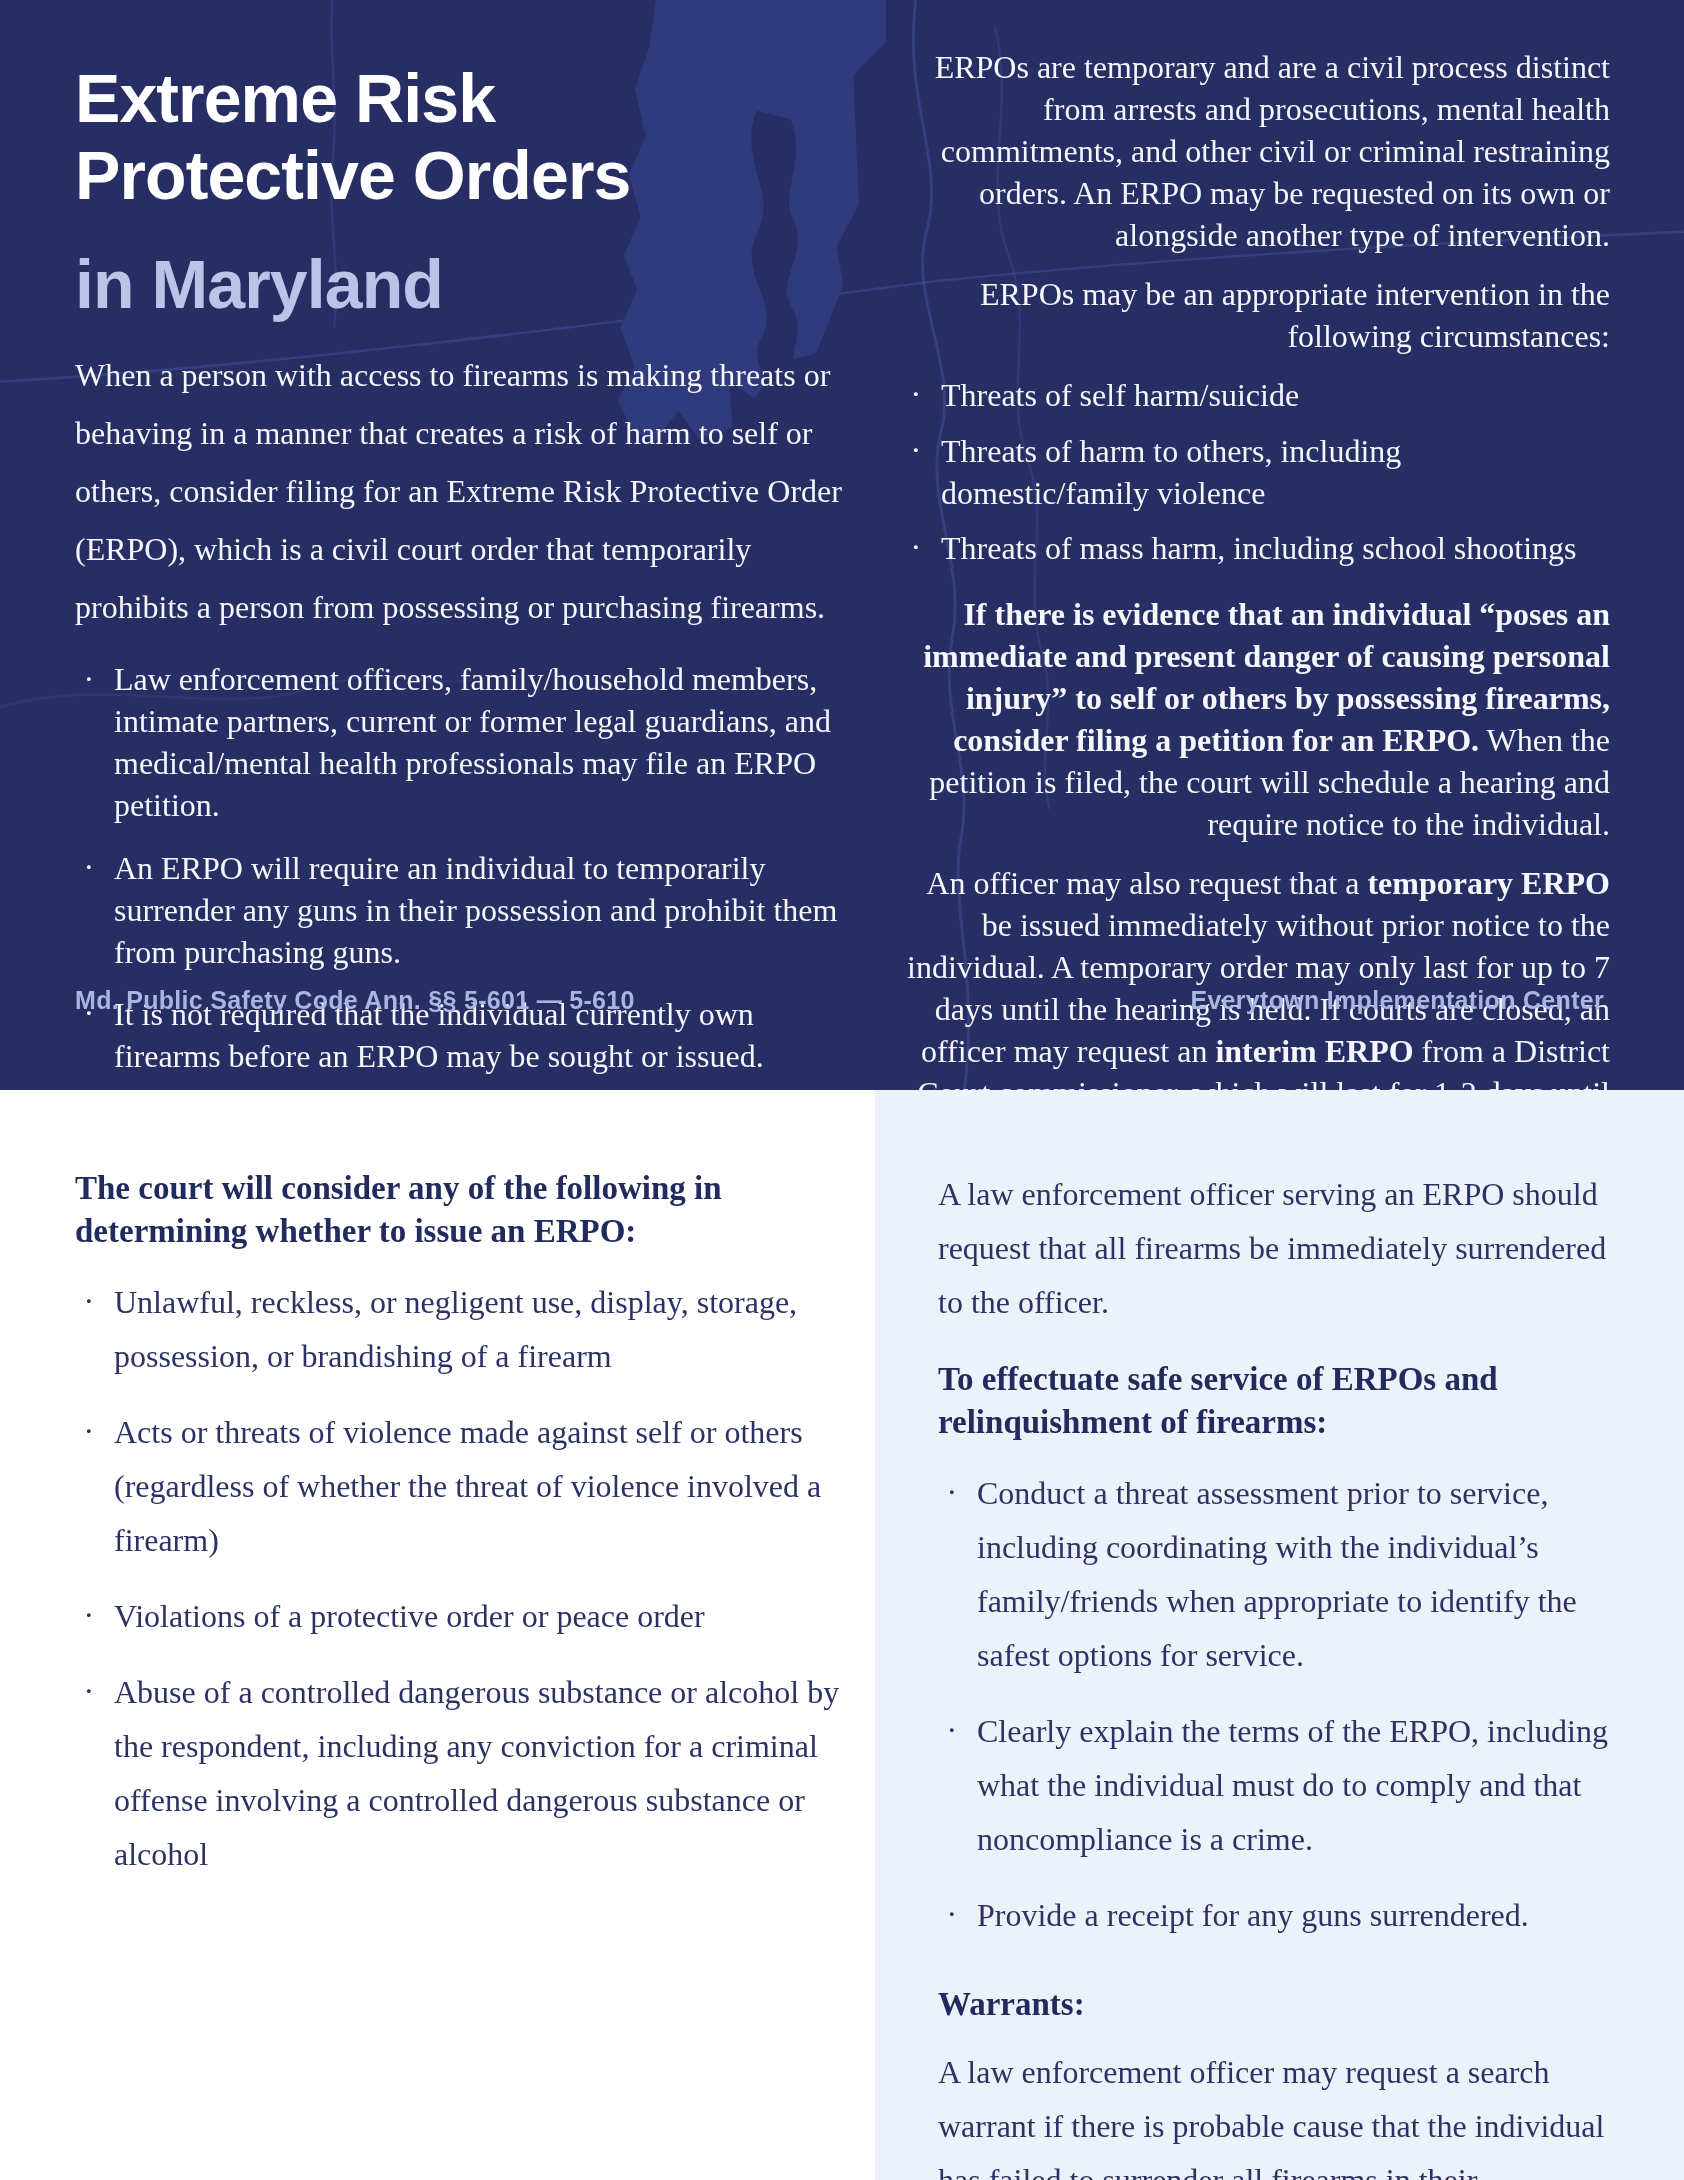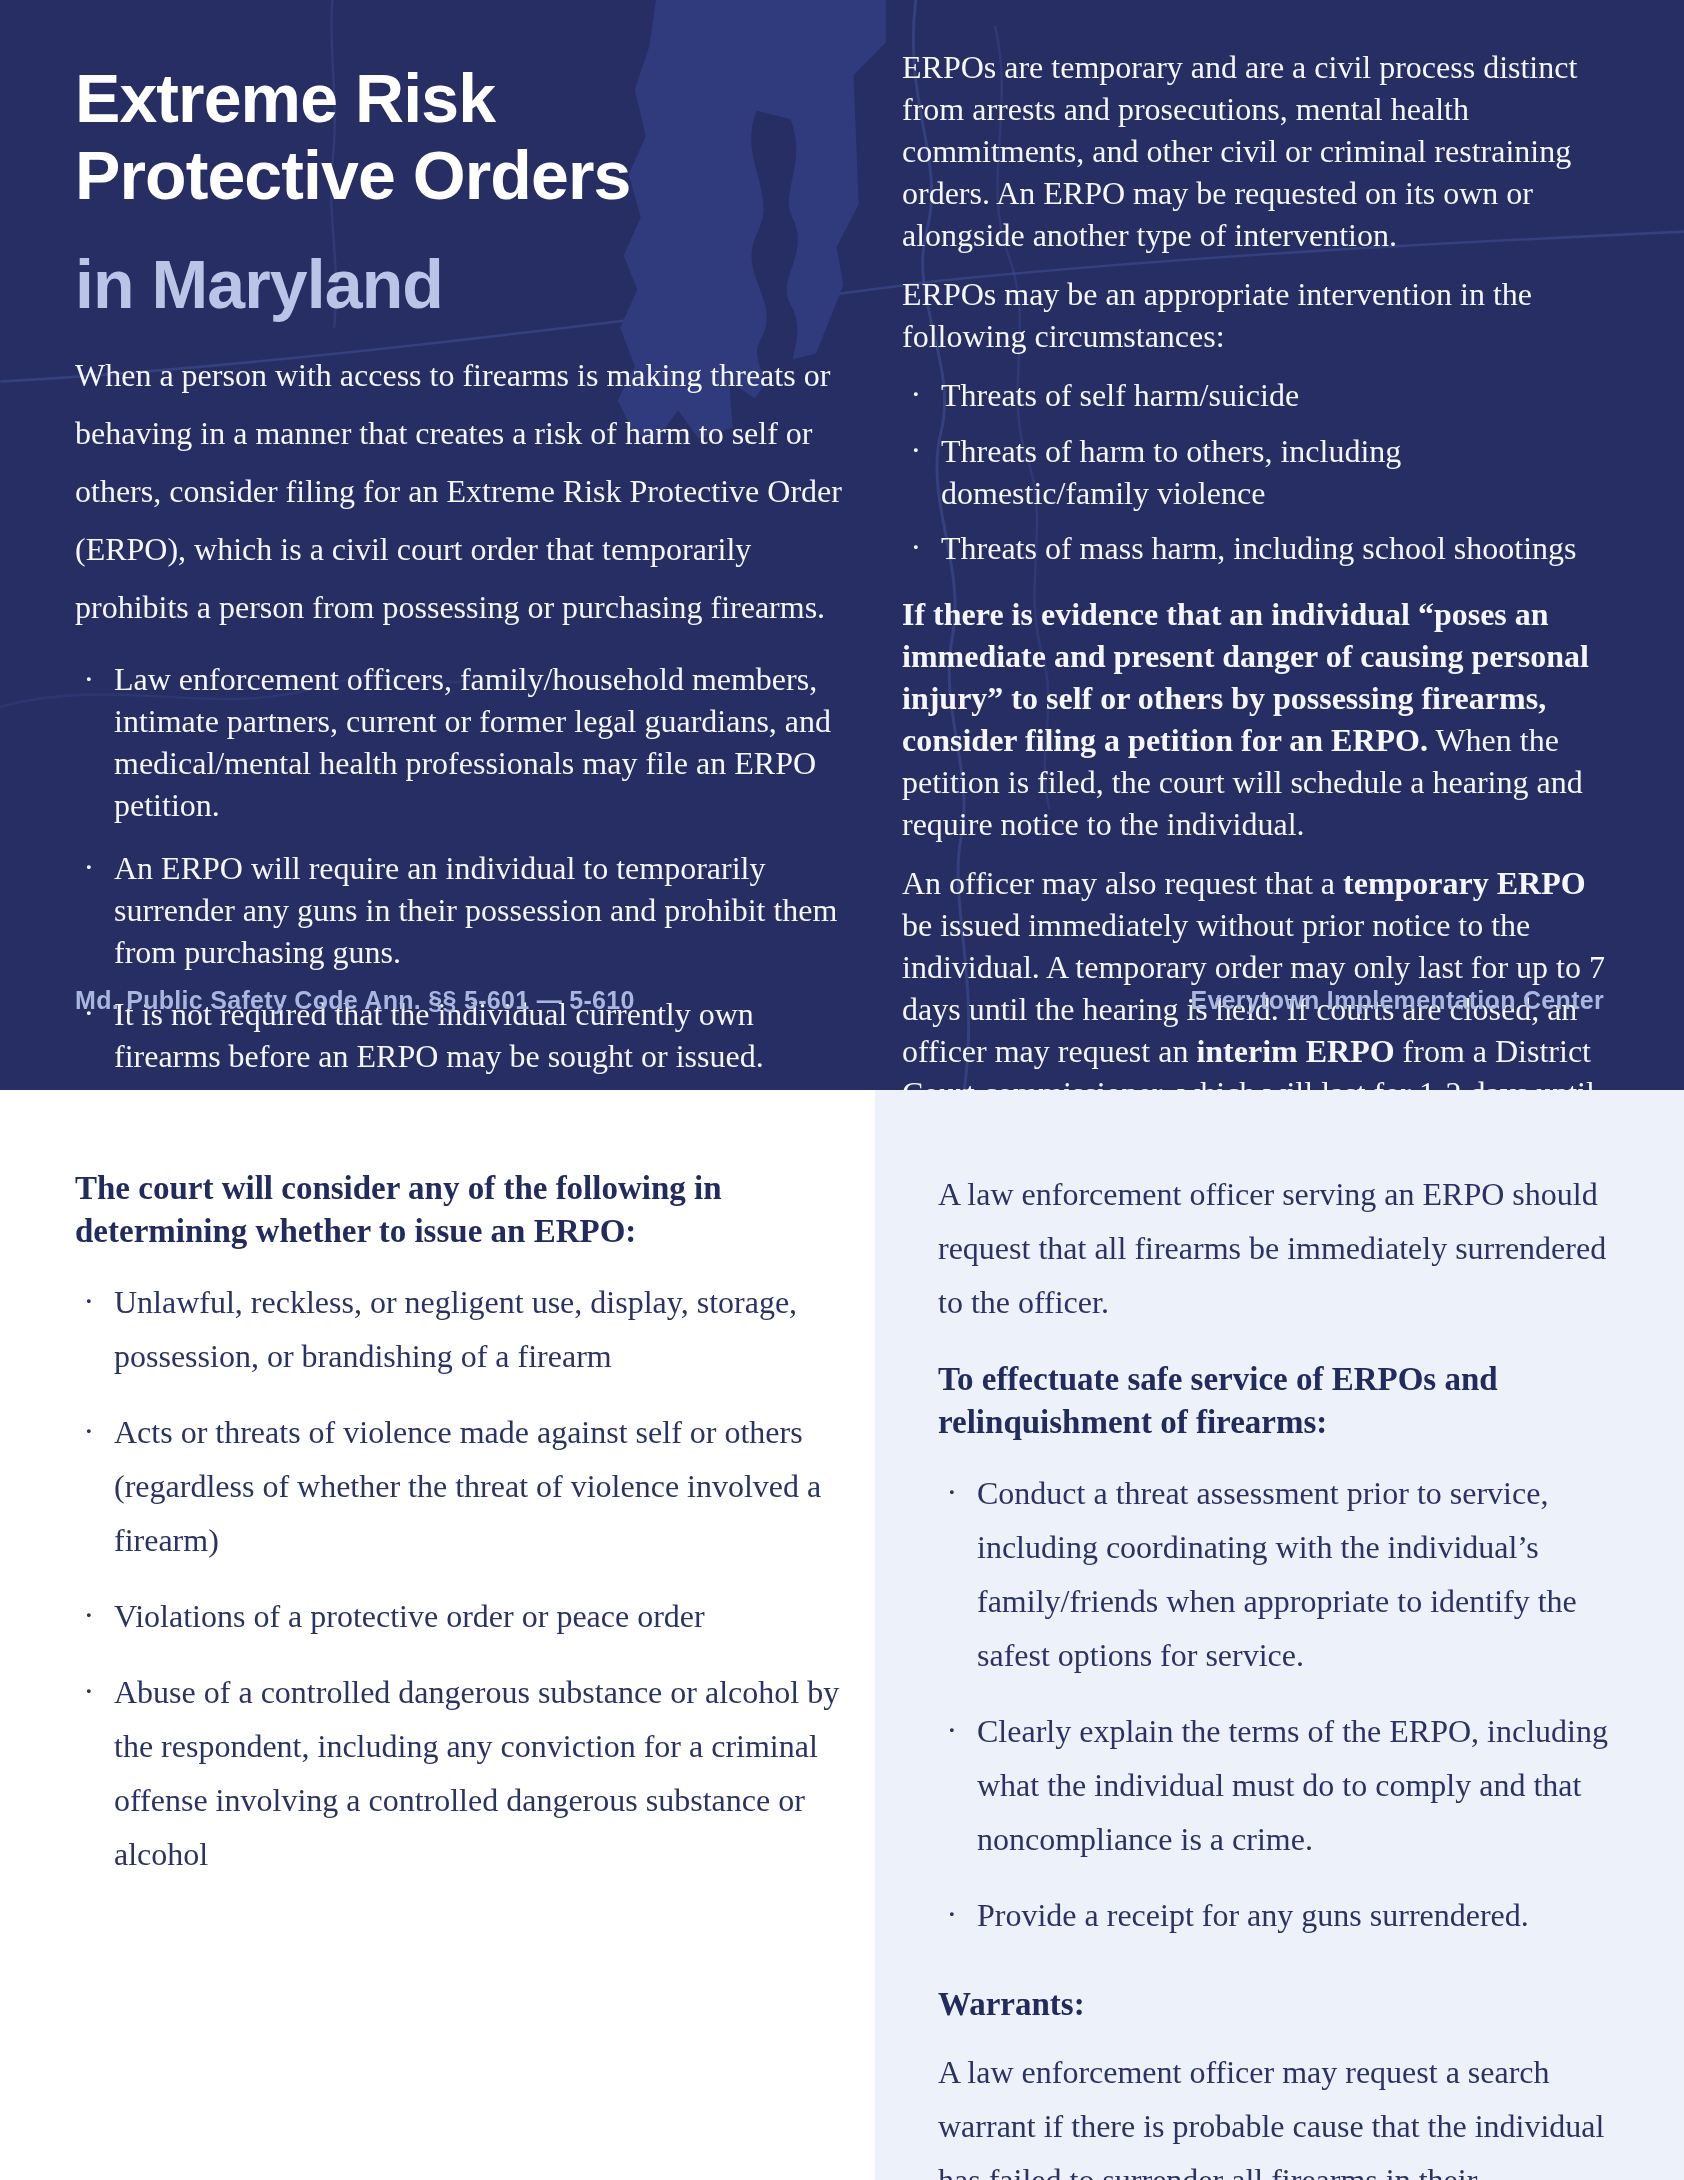--- a/index.html
+++ b/index.html
@@ -32,21 +32,21 @@
   }
   h1 span{display:block;}
   h1 .line3{color:var(--periwinkle,#b9c4e6);margin-top:32px;}
   .intro{font-size:32px;line-height:58px;margin:24px 0 0;}
   ul{list-style:none;margin:0;padding:0;}
   li{position:relative;padding-left:39px;font-size:32px;line-height:42px;}
   .dot{position:absolute;left:8.5px;top:-0.9px;}
   .hero-left ul{margin-top:22px;}
   .hero-left li{margin-top:20.4px;}
   .hero-right{padding-top:46px;font-size:32px;line-height:42px;}
-  .hero-right p{margin:0 0 17px;}
+  .hero-right p{margin:0 0 17px;text-align:right;}
   .hero-right ul{margin:17px 0 24px;}
   .hero-right li{margin-top:13.6px;}
   strong{font-weight:bold;}
   .citation,.attribution{
     position:absolute;bottom:75px;
     font-family:"Liberation Sans",sans-serif;font-weight:bold;
     font-size:25px;letter-spacing:0.3px;
     color:var(--citation_color,#a9b7e0);
   }
   .citation{left:75px;}

